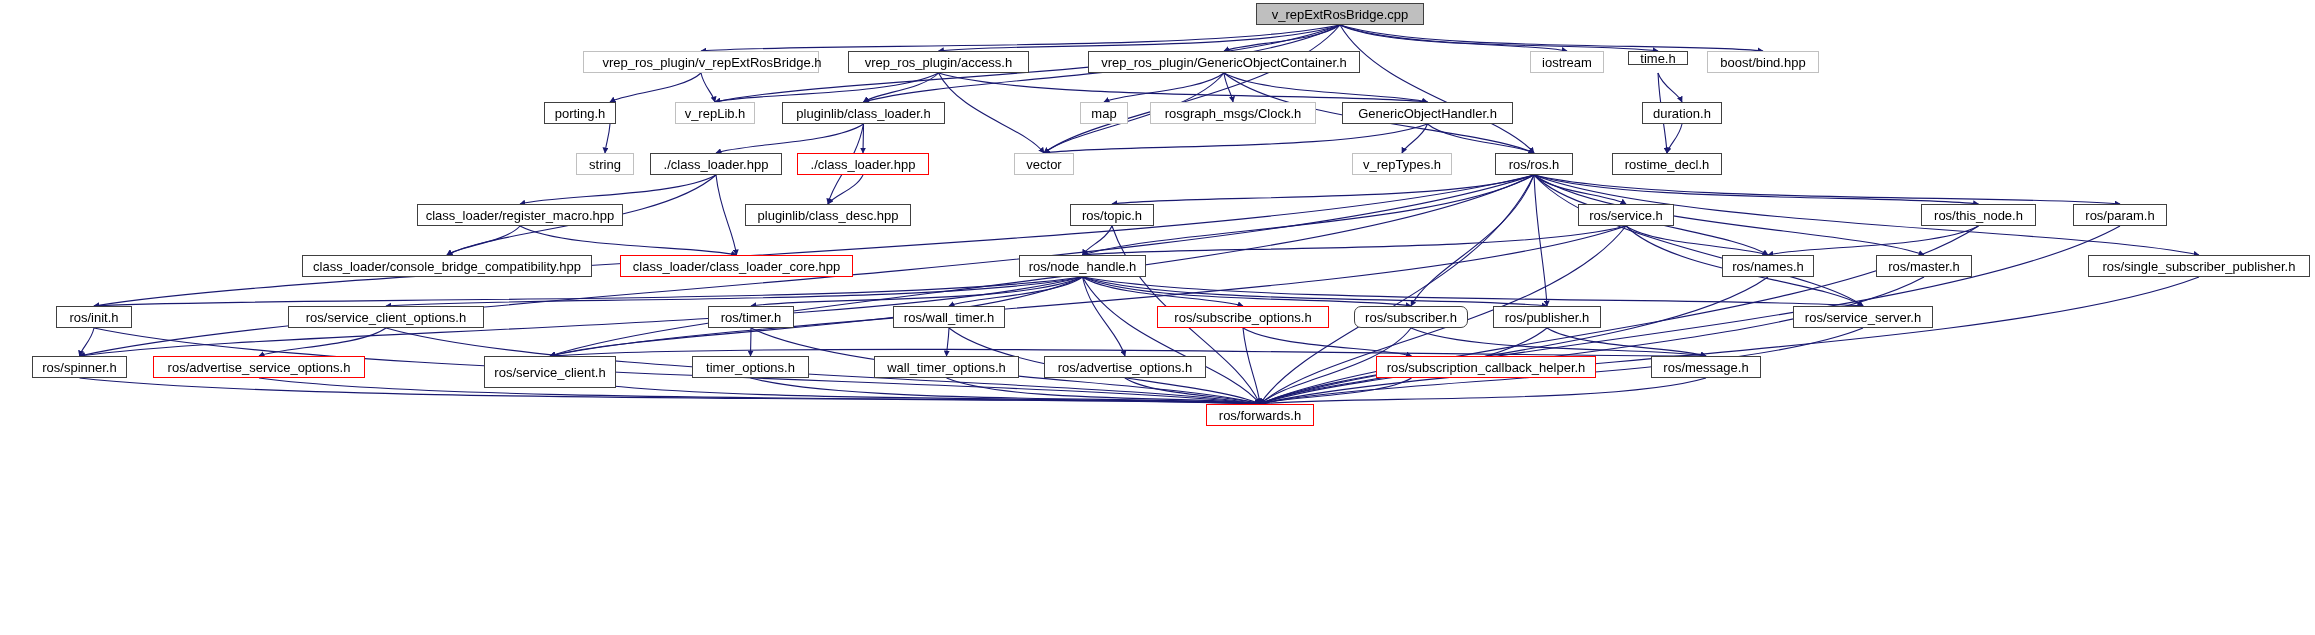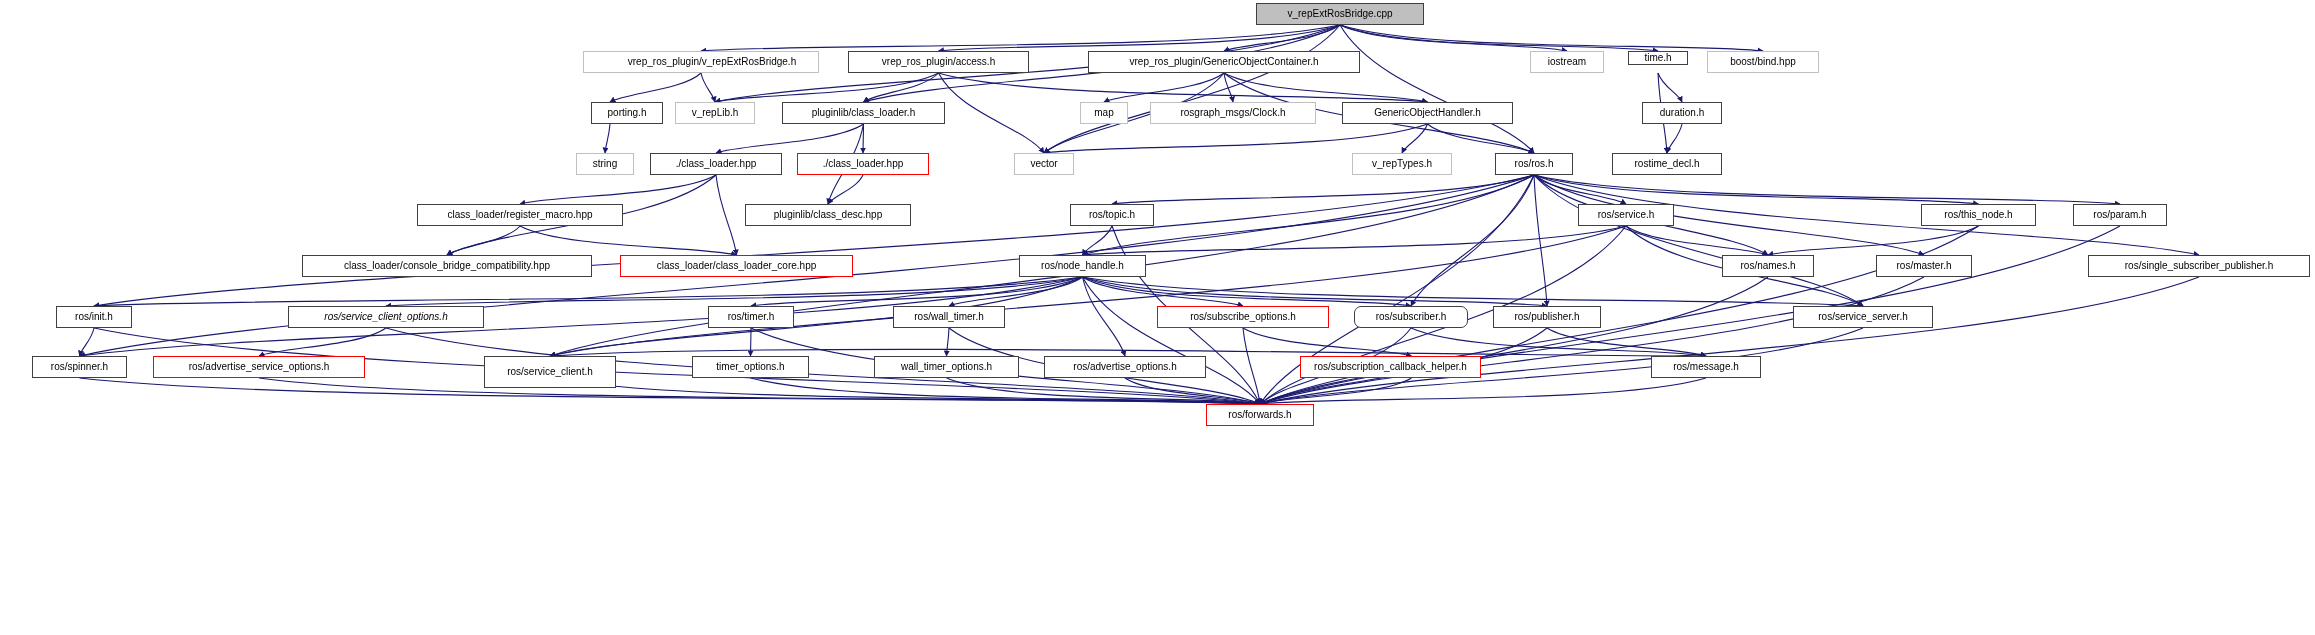--- a/index.html
+++ b/index.html
@@ -14,21 +14,21 @@
   #edges{position:absolute;left:0;top:0;width:2315px;height:635px;}
   .node{
     position:absolute;
     box-sizing:border-box;
     display:flex;
     align-items:center;
     justify-content:center;
     background:#ffffff;
     border:1px solid #c0c0c0;
     color:#000000;
-    font-size:10px;
+    font-size:13px;
     line-height:1;
     white-space:nowrap;
     letter-spacing:0px;
     height:22px;
     z-index:5;
   }
   .node.solid{border:1px solid #404040;}
   .node.root{background:#bfbfbf;border:1px solid #404040;}
   .node.redborder{border:1px solid #ff0000;}
   .node .lbl{pointer-events:none;}
@@ -162,21 +162,21 @@
       </div>
       <div class="node " style="left: 1530px; top: 51px; width: 74px; height: 22px;">
         <span class="lbl">iostream</span>
       </div>
       <div class="node solid" style="left: 1628px; top: 51px; width: 60px; height: 14px;">
         <span class="lbl">time.h</span>
       </div>
       <div class="node " style="left: 1707px; top: 51px; width: 112px; height: 22px;">
         <span class="lbl">boost/bind.hpp</span>
       </div>
-      <div class="node solid" style="left: 591px; top: 102px; width: 72px; height: 22px;">
+      <div class="node solid" style="left: 544px; top: 102px; width: 72px; height: 22px;">
         <span class="lbl">porting.h</span>
       </div>
       <div class="node " style="left: 675px; top: 102px; width: 80px; height: 22px;">
         <span class="lbl">v_repLib.h</span>
       </div>
       <div class="node solid" style="left: 782px; top: 102px; width: 163px; height: 22px;">
         <span class="lbl">pluginlib/class_loader.h</span>
       </div>
       <div class="node " style="left: 1080px; top: 102px; width: 48px; height: 22px;">
         <span class="lbl">map</span>
@@ -243,21 +243,21 @@
       </div>
       <div class="node solid" style="left: 1876px; top: 255px; width: 96px; height: 22px;">
         <span class="lbl">ros/master.h</span>
       </div>
       <div class="node solid" style="left: 2088px; top: 255px; width: 222px; height: 22px;">
         <span class="lbl">ros/single_subscriber_publisher.h</span>
       </div>
       <div class="node solid" style="left: 56px; top: 306px; width: 76px; height: 22px;">
         <span class="lbl">ros/init.h</span>
       </div>
-      <div class="node solid" style="left: 288px; top: 306px; width: 196px; height: 22px; font-style: italic;">
+      <div class="node solid" style="left: 288px; top: 306px; width: 196px; height: 22px;">
         <span class="lbl">ros/service_client_options.h</span>
       </div>
       <div class="node solid" style="left: 708px; top: 306px; width: 86px; height: 22px;">
         <span class="lbl">ros/timer.h</span>
       </div>
       <div class="node solid" style="left: 893px; top: 306px; width: 112px; height: 22px;">
         <span class="lbl">ros/wall_timer.h</span>
       </div>
       <div class="node solid redborder" style="left: 1157px; top: 306px; width: 172px; height: 22px;">
         <span class="lbl">ros/subscribe_options.h</span>
@@ -282,21 +282,21 @@
       </div>
       <div class="node solid" style="left: 692px; top: 356px; width: 117px; height: 22px;">
         <span class="lbl">timer_options.h</span>
       </div>
       <div class="node solid" style="left: 874px; top: 356px; width: 145px; height: 22px;">
         <span class="lbl">wall_timer_options.h</span>
       </div>
       <div class="node solid" style="left: 1044px; top: 356px; width: 162px; height: 22px;">
         <span class="lbl">ros/advertise_options.h</span>
       </div>
-      <div class="node solid redborder" style="left: 1300px; top: 356px; width: 181px; height: 22px; text-align: center;">
+      <div class="node solid redborder" style="left: 1376px; top: 356px; width: 220px; height: 22px; text-align: center;">
         <span class="lbl">ros/subscription_callback_helper.h</span>
       </div>
       <div class="node solid" style="left: 1651px; top: 356px; width: 110px; height: 22px;">
         <span class="lbl">ros/message.h</span>
       </div>
       <div class="node solid redborder" style="left: 1206px; top: 404px; width: 108px; height: 22px;">
         <span class="lbl">ros/forwards.h</span>
       </div>
     </div>
 </div>

